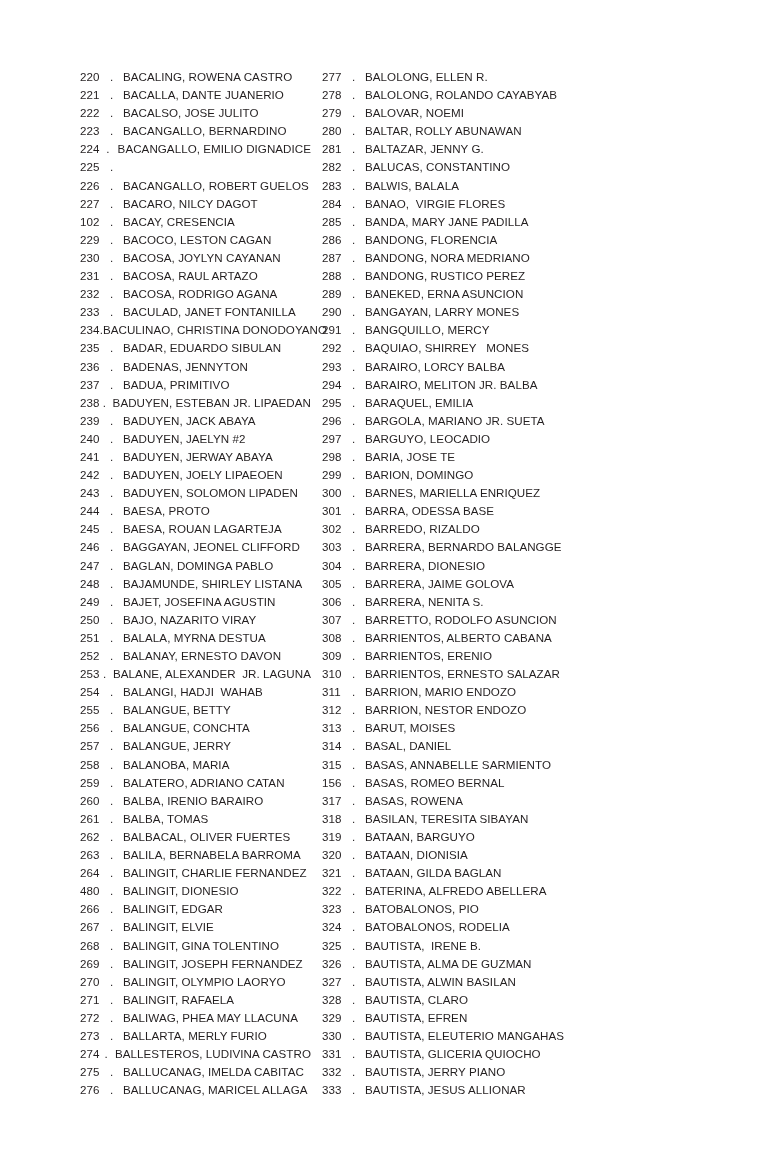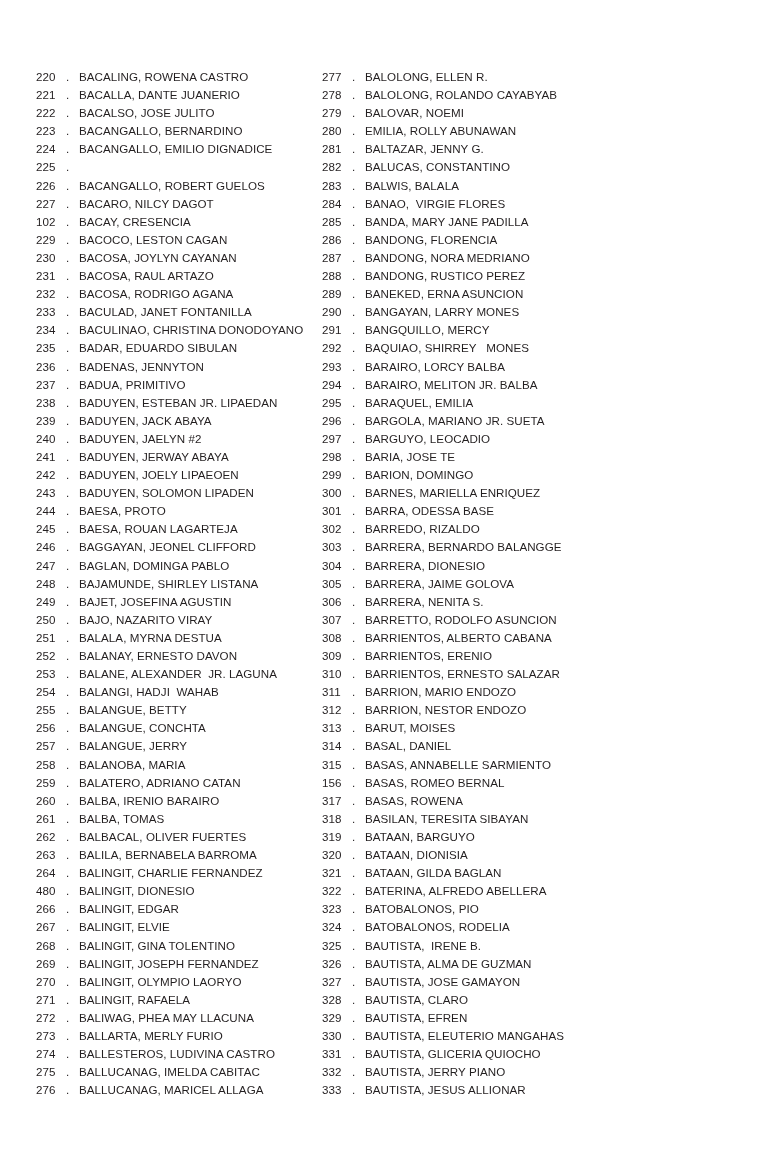--- a/index.html
+++ b/index.html
@@ -28,21 +28,21 @@
     width: 768px;
     display: flex;
     flex-direction: row;
     align-items: flex-start;
   }
   .column {
     display: block;
   }
   .column-left {
     width: 311px;
-    padding-left: 36px;
+    padding-left: 80px;
     box-sizing: border-box;
   }
   .column-right {
     width: 330px;
     padding-left: 11px;
     box-sizing: border-box;
   }
   .entry-row {
     display: flex;
     flex-direction: row;
@@ -129,21 +129,21 @@
         <div class="entry-row"><span class="entry-number">272</span><span class="entry-sep">.</span><span class="entry-name">BALIWAG, PHEA MAY LLACUNA</span></div>
         <div class="entry-row"><span class="entry-number">273</span><span class="entry-sep">.</span><span class="entry-name">BALLARTA, MERLY FURIO</span></div>
         <div class="entry-row"><span class="entry-number">274</span><span class="entry-sep">.</span><span class="entry-name">BALLESTEROS, LUDIVINA CASTRO</span></div>
         <div class="entry-row"><span class="entry-number">275</span><span class="entry-sep">.</span><span class="entry-name">BALLUCANAG, IMELDA CABITAC</span></div>
         <div class="entry-row"><span class="entry-number">276</span><span class="entry-sep">.</span><span class="entry-name">BALLUCANAG, MARICEL ALLAGA</span></div>
       </div>
     <div class="column column-right">
         <div class="entry-row"><span class="entry-number">277</span><span class="entry-sep">.</span><span class="entry-name">BALOLONG, ELLEN R.</span></div>
         <div class="entry-row"><span class="entry-number">278</span><span class="entry-sep">.</span><span class="entry-name">BALOLONG, ROLANDO CAYABYAB</span></div>
         <div class="entry-row"><span class="entry-number">279</span><span class="entry-sep">.</span><span class="entry-name">BALOVAR, NOEMI</span></div>
-        <div class="entry-row"><span class="entry-number">280</span><span class="entry-sep">.</span><span class="entry-name">EMILIA, ROLLY ABUNAWAN</span></div>
+        <div class="entry-row"><span class="entry-number">280</span><span class="entry-sep">.</span><span class="entry-name">BALTAR, ROLLY ABUNAWAN</span></div>
         <div class="entry-row"><span class="entry-number">281</span><span class="entry-sep">.</span><span class="entry-name">BALTAZAR, JENNY G.</span></div>
         <div class="entry-row"><span class="entry-number">282</span><span class="entry-sep">.</span><span class="entry-name">BALUCAS, CONSTANTINO</span></div>
         <div class="entry-row"><span class="entry-number">283</span><span class="entry-sep">.</span><span class="entry-name">BALWIS, BALALA</span></div>
         <div class="entry-row"><span class="entry-number">284</span><span class="entry-sep">.</span><span class="entry-name">BANAO,  VIRGIE FLORES</span></div>
         <div class="entry-row"><span class="entry-number">285</span><span class="entry-sep">.</span><span class="entry-name">BANDA, MARY JANE PADILLA</span></div>
         <div class="entry-row"><span class="entry-number">286</span><span class="entry-sep">.</span><span class="entry-name">BANDONG, FLORENCIA</span></div>
         <div class="entry-row"><span class="entry-number">287</span><span class="entry-sep">.</span><span class="entry-name">BANDONG, NORA MEDRIANO</span></div>
         <div class="entry-row"><span class="entry-number">288</span><span class="entry-sep">.</span><span class="entry-name">BANDONG, RUSTICO PEREZ</span></div>
         <div class="entry-row"><span class="entry-number">289</span><span class="entry-sep">.</span><span class="entry-name">BANEKED, ERNA ASUNCION</span></div>
         <div class="entry-row"><span class="entry-number">290</span><span class="entry-sep">.</span><span class="entry-name">BANGAYAN, LARRY MONES</span></div>
@@ -176,21 +176,21 @@
         <div class="entry-row"><span class="entry-number">317</span><span class="entry-sep">.</span><span class="entry-name">BASAS, ROWENA</span></div>
         <div class="entry-row"><span class="entry-number">318</span><span class="entry-sep">.</span><span class="entry-name">BASILAN, TERESITA SIBAYAN</span></div>
         <div class="entry-row"><span class="entry-number">319</span><span class="entry-sep">.</span><span class="entry-name">BATAAN, BARGUYO</span></div>
         <div class="entry-row"><span class="entry-number">320</span><span class="entry-sep">.</span><span class="entry-name">BATAAN, DIONISIA</span></div>
         <div class="entry-row"><span class="entry-number">321</span><span class="entry-sep">.</span><span class="entry-name">BATAAN, GILDA BAGLAN</span></div>
         <div class="entry-row"><span class="entry-number">322</span><span class="entry-sep">.</span><span class="entry-name">BATERINA, ALFREDO ABELLERA</span></div>
         <div class="entry-row"><span class="entry-number">323</span><span class="entry-sep">.</span><span class="entry-name">BATOBALONOS, PIO</span></div>
         <div class="entry-row"><span class="entry-number">324</span><span class="entry-sep">.</span><span class="entry-name">BATOBALONOS, RODELIA</span></div>
         <div class="entry-row"><span class="entry-number">325</span><span class="entry-sep">.</span><span class="entry-name">BAUTISTA,  IRENE B.</span></div>
         <div class="entry-row"><span class="entry-number">326</span><span class="entry-sep">.</span><span class="entry-name">BAUTISTA, ALMA DE GUZMAN</span></div>
-        <div class="entry-row"><span class="entry-number">327</span><span class="entry-sep">.</span><span class="entry-name">BAUTISTA, JOSE GAMAYON</span></div>
+        <div class="entry-row"><span class="entry-number">327</span><span class="entry-sep">.</span><span class="entry-name">BAUTISTA, ALWIN BASILAN</span></div>
         <div class="entry-row"><span class="entry-number">328</span><span class="entry-sep">.</span><span class="entry-name">BAUTISTA, CLARO</span></div>
         <div class="entry-row"><span class="entry-number">329</span><span class="entry-sep">.</span><span class="entry-name">BAUTISTA, EFREN</span></div>
         <div class="entry-row"><span class="entry-number">330</span><span class="entry-sep">.</span><span class="entry-name">BAUTISTA, ELEUTERIO MANGAHAS</span></div>
         <div class="entry-row"><span class="entry-number">331</span><span class="entry-sep">.</span><span class="entry-name">BAUTISTA, GLICERIA QUIOCHO</span></div>
         <div class="entry-row"><span class="entry-number">332</span><span class="entry-sep">.</span><span class="entry-name">BAUTISTA, JERRY PIANO</span></div>
         <div class="entry-row"><span class="entry-number">333</span><span class="entry-sep">.</span><span class="entry-name">BAUTISTA, JESUS ALLIONAR</span></div>
       </div>
   </div>
 </div>
 

